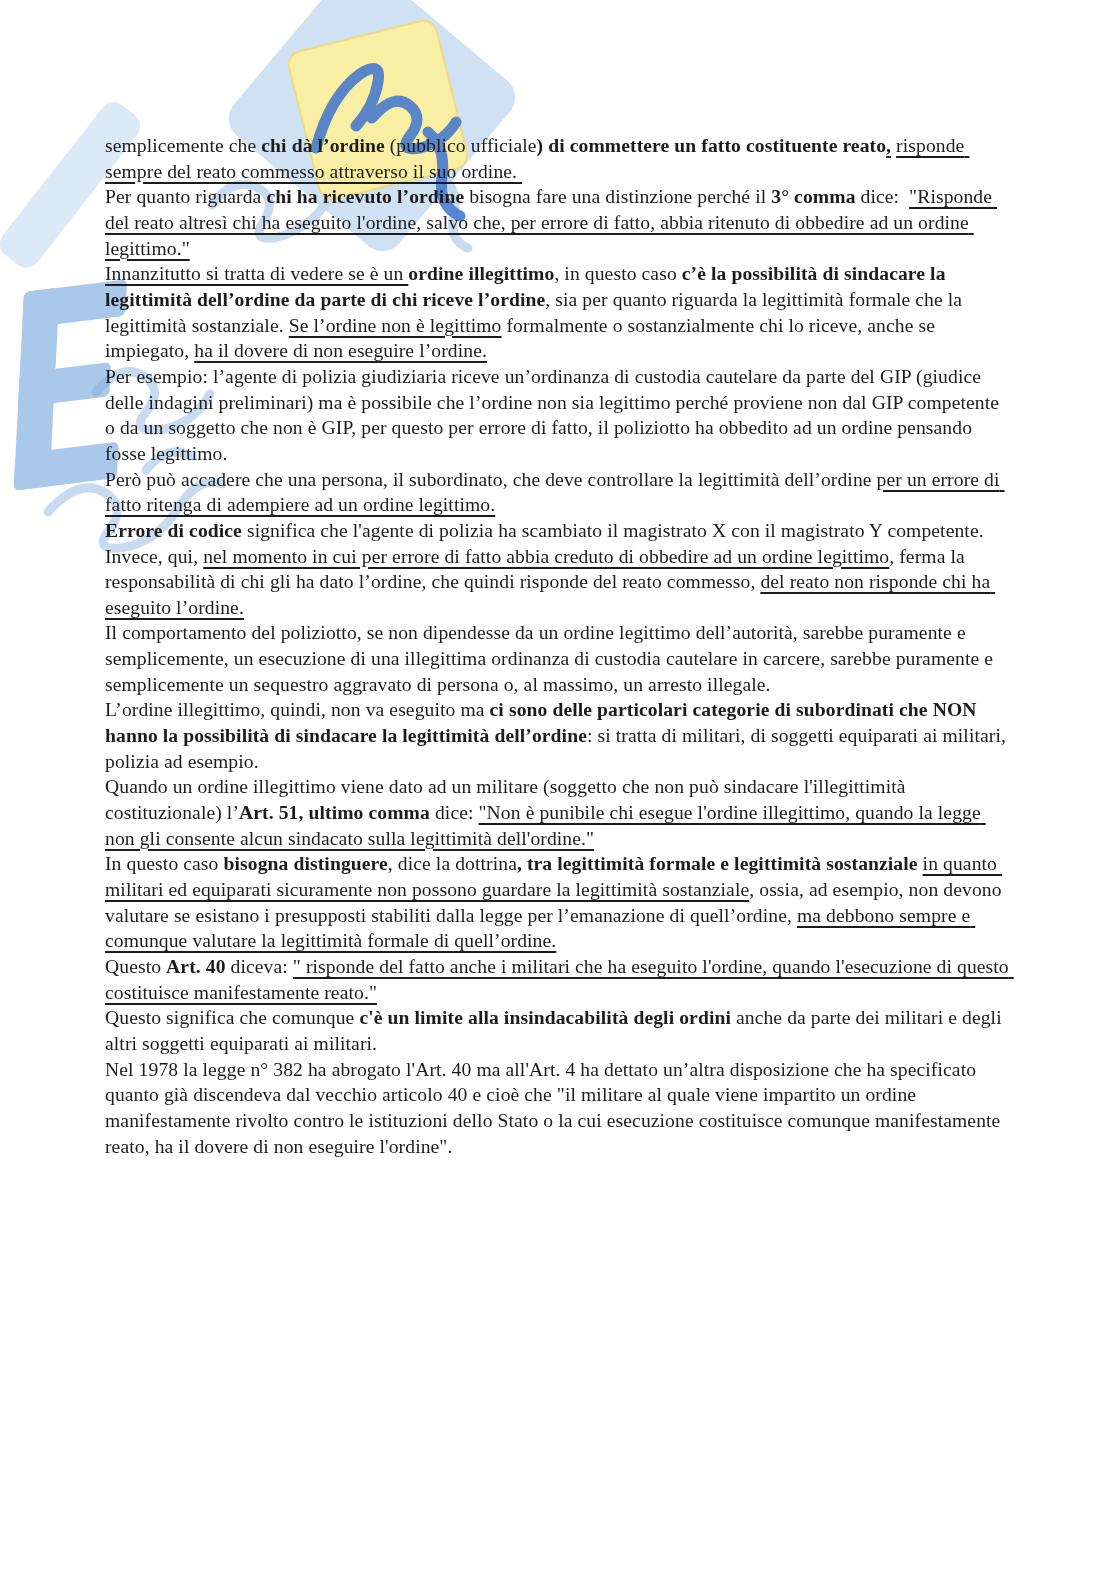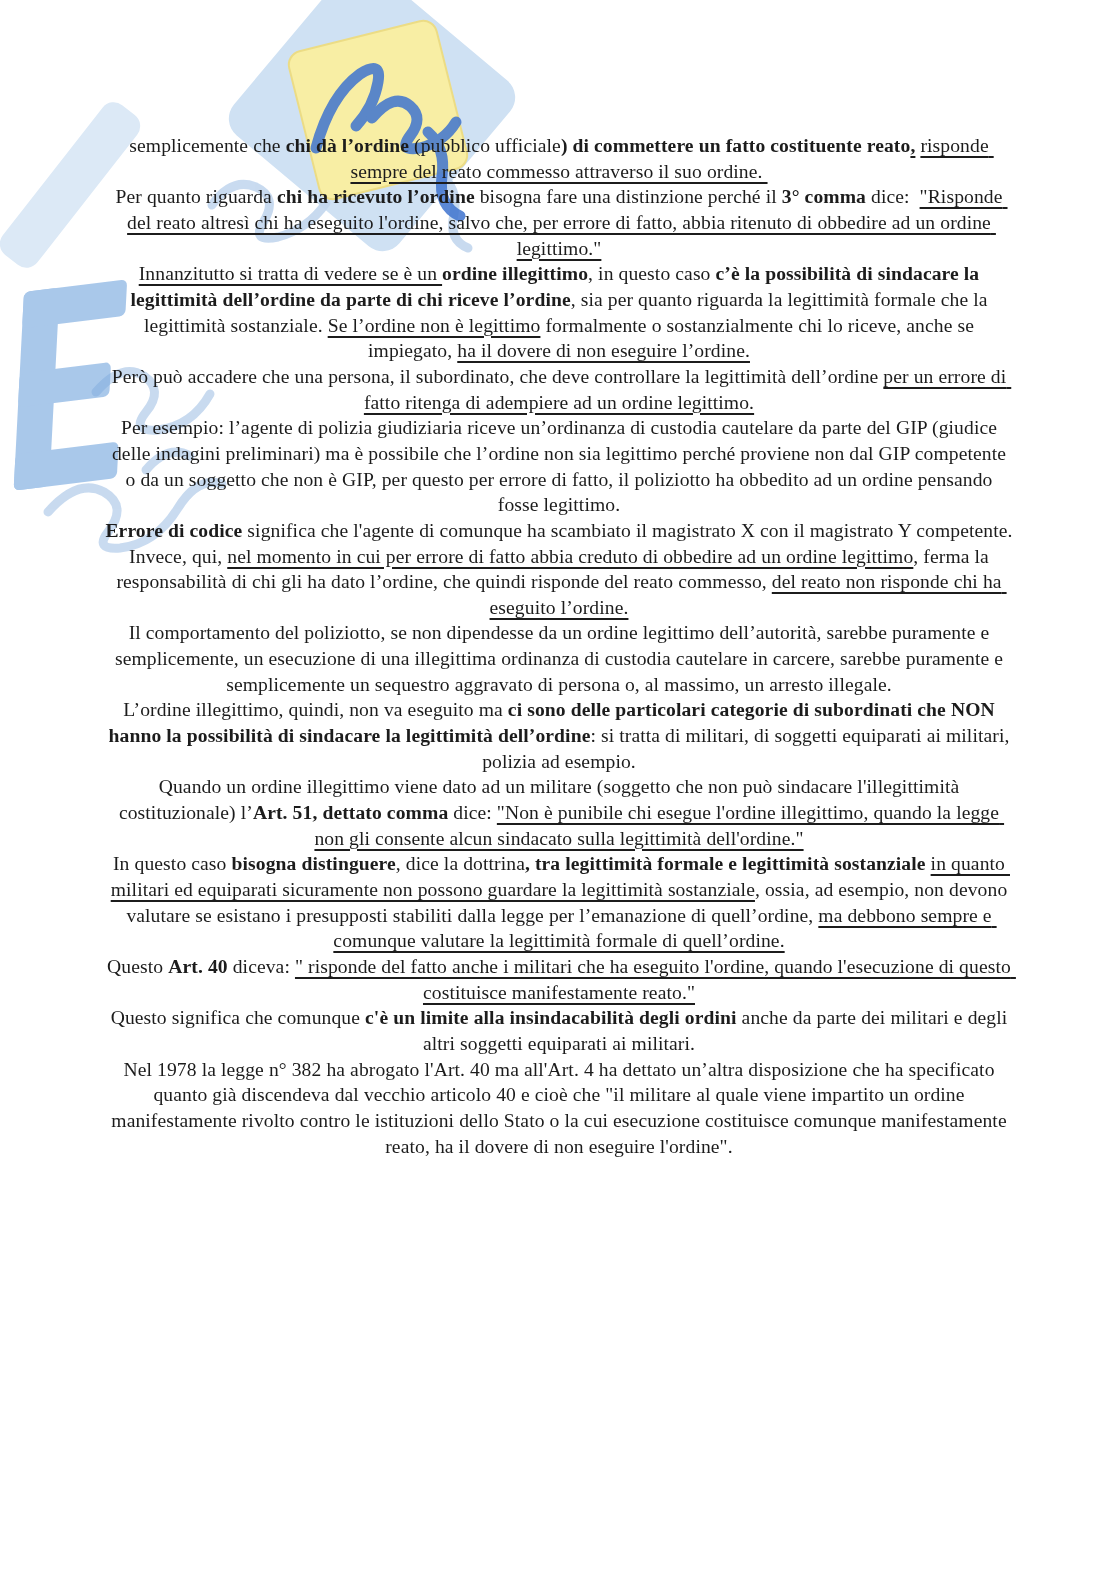--- a/index.html
+++ b/index.html
@@ -21,21 +21,20 @@
   .textblock {
     position: absolute;
     left: 105px;
     top: 133px;
     width: 908px;
     z-index: 2;
     font-size: 19.6px;
     line-height: 25.66px;
     color: #1c1c1c;
     letter-spacing: 0.1px;
-    text-align: center;
   }
   .textblock p {
     margin: 0;
     padding: 0;
     white-space: pre-wrap;
   }
   .textblock .b { font-weight: 700; }
   .textblock .u {
     text-decoration: underline;
     text-decoration-thickness: 1.6px;
@@ -80,26 +79,26 @@
         <path d="M 372 118 q 22 -26 38 -12 q 14 12 0 30 q -12 16 10 12 q 24 -6 36 -26"></path>
         <path d="M 428 132 q 18 16 14 44 q -4 30 18 40"></path>
       </g>
     </svg>
   </div>
 
   <div class="textblock">
       <p><span>semplicemente che </span><span class="b">chi dà l’ordine</span><span> (pubblico ufficiale</span><span class="b">) di commettere un fatto costituente reato</span><span class="b u">,</span><span> </span><span class="u">risponde sempre del reato commesso attraverso il suo ordine. </span></p>
       <p><span>Per quanto riguarda </span><span class="b">chi ha ricevuto l’ordine</span><span> bisogna fare una distinzione perché il </span><span class="b">3° comma</span><span> dice:  </span><span class="u">"Risponde del reato altresì chi ha eseguito l'ordine, salvo che, per errore di fatto, abbia ritenuto di obbedire ad un ordine legittimo."</span></p>
       <p><span class="u">Innanzitutto si tratta di vedere se è un </span><span class="b">ordine illegittimo</span><span>, in questo caso </span><span class="b">c’è la possibilità di sindacare la legittimità dell’ordine da parte di chi riceve l’ordine</span><span>, sia per quanto riguarda la legittimità formale che la legittimità sostanziale. </span><span class="u">Se l’ordine non è legittimo</span><span> formalmente o sostanzialmente chi lo riceve, anche se impiegato, </span><span class="u">ha il dovere di non eseguire l’ordine.</span></p>
+      <p><span>Per esempio: l’agente di polizia giudiziaria riceve un’ordinanza di custodia cautelare da parte del GIP (giudice delle indagini preliminari) ma è possibile che l’ordine non sia legittimo perché proviene non dal GIP competente o da un soggetto che non è GIP, per questo per errore di fatto, il poliziotto ha obbedito ad un ordine pensando fosse legittimo.</span></p>
       <p><span>Però può accadere che una persona, il subordinato, che deve controllare la legittimità dell’ordine </span><span class="u">per un errore di fatto ritenga di adempiere ad un ordine legittimo.</span></p>
-      <p><span>Per esempio: l’agente di polizia giudiziaria riceve un’ordinanza di custodia cautelare da parte del GIP (giudice delle indagini preliminari) ma è possibile che l’ordine non sia legittimo perché proviene non dal GIP competente o da un soggetto che non è GIP, per questo per errore di fatto, il poliziotto ha obbedito ad un ordine pensando fosse legittimo.</span></p>
-      <p><span class="b">Errore di codice</span><span> significa che l'agente di comunque ha scambiato il magistrato X con il magistrato Y competente.</span></p>
+      <p><span class="b">Errore di codice</span><span> significa che l'agente di polizia ha scambiato il magistrato X con il magistrato Y competente.</span></p>
       <p><span>Invece, qui, </span><span class="u">nel momento in cui per errore di fatto abbia creduto di obbedire ad un ordine legittimo</span><span>, ferma la responsabilità di chi gli ha dato l’ordine, che quindi risponde del reato commesso, </span><span class="u">del reato non risponde chi ha eseguito l’ordine.</span></p>
       <p><span>Il comportamento del poliziotto, se non dipendesse da un ordine legittimo dell’autorità, sarebbe puramente e semplicemente, un esecuzione di una illegittima ordinanza di custodia cautelare in carcere, sarebbe puramente e semplicemente un sequestro aggravato di persona o, al massimo, un arresto illegale.</span></p>
       <p><span>L’ordine illegittimo, quindi, non va eseguito ma </span><span class="b">ci sono delle particolari categorie di subordinati che NON hanno la possibilità di sindacare la legittimità dell’ordine</span><span>: si tratta di militari, di soggetti equiparati ai militari, polizia ad esempio.</span></p>
-      <p><span>Quando un ordine illegittimo viene dato ad un militare (soggetto che non può sindacare l'illegittimità costituzionale) l’</span><span class="b">Art. 51, dettato comma</span><span> dice: </span><span class="u">"Non è punibile chi esegue l'ordine illegittimo, quando la legge non gli consente alcun sindacato sulla legittimità dell'ordine."</span></p>
+      <p><span>Quando un ordine illegittimo viene dato ad un militare (soggetto che non può sindacare l'illegittimità costituzionale) l’</span><span class="b">Art. 51, ultimo comma</span><span> dice: </span><span class="u">"Non è punibile chi esegue l'ordine illegittimo, quando la legge non gli consente alcun sindacato sulla legittimità dell'ordine."</span></p>
       <p><span>In questo caso </span><span class="b">bisogna distinguere</span><span>, dice la dottrina</span><span class="b">, tra legittimità formale e legittimità sostanziale</span><span> </span><span class="u">in quanto militari ed equiparati sicuramente non possono guardare la legittimità sostanziale</span><span>, ossia, ad esempio, non devono valutare se esistano i presupposti stabiliti dalla legge per l’emanazione di quell’ordine, </span><span class="u">ma debbono sempre e comunque valutare la legittimità formale di quell’ordine.</span></p>
       <p><span>Questo </span><span class="b">Art. 40</span><span> diceva: </span><span class="u">" risponde del fatto anche i militari che ha eseguito l'ordine, quando l'esecuzione di questo costituisce manifestamente reato."</span></p>
       <p><span>Questo significa che comunque </span><span class="b">c'è un limite alla insindacabilità degli ordini</span><span> anche da parte dei militari e degli altri soggetti equiparati ai militari.</span></p>
       <p><span>Nel 1978 la legge n° 382 ha abrogato l'Art. 40 ma all'Art. 4 ha dettato un’altra disposizione che ha specificato quanto già discendeva dal vecchio articolo 40 e cioè che "il militare al quale viene impartito un ordine manifestamente rivolto contro le istituzioni dello Stato o la cui esecuzione costituisce comunque manifestamente reato, ha il dovere di non eseguire l'ordine".</span></p>
     </div>
 
 </div>
 
 </body></html>

